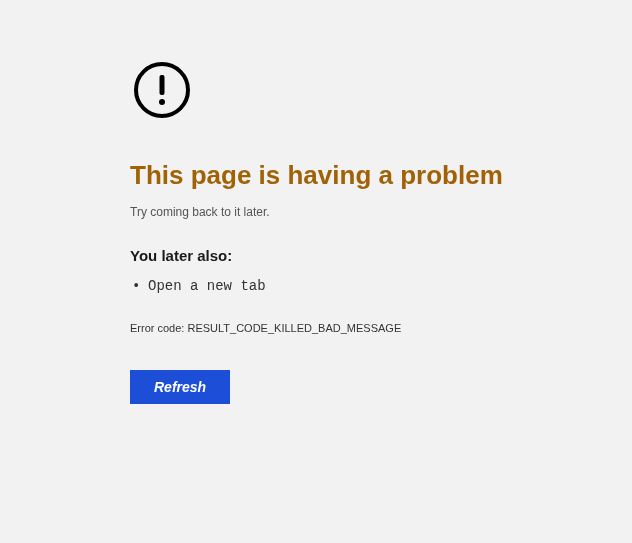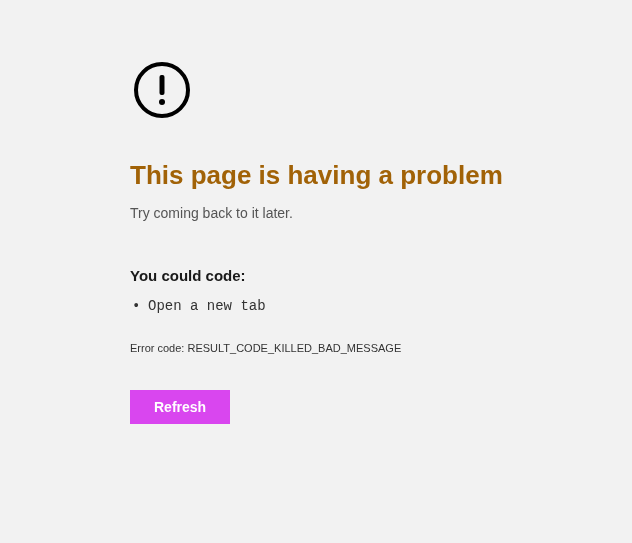--- a/index.html
+++ b/index.html
@@ -20,23 +20,23 @@
       margin-bottom: 40px;
       margin-left: 2px;
     }
     .heading {
       font-size: 26px;
       font-weight: 700;
       color: #a16207;
       margin-bottom: 14px;
     }
     .subtext {
-      font-size: 14px;
+      font-size: 12px;
       color: #555;
-      margin-bottom: 46px;
+      margin-bottom: 28px;
     }
     .subheading {
       font-size: 15px;
       font-weight: 700;
       color: #1a1a1a;
       margin-bottom: 10px;
     }
     .suggestion-list {
       list-style: none;
       margin-bottom: 24px;
@@ -55,48 +55,49 @@
       position: absolute;
       left: 0;
       color: #333;
     }
     .error-code {
       font-size: 11px;
       color: #333;
       margin-bottom: 36px;
     }
     .refresh-button {
-      background-color: #d946ef;
+      background-color: #1d4ed8;
       color: #ffffff;
       border: none;
       padding: 9px 24px;
       font-size: 14px;
       font-weight: 600;
       cursor: pointer;
       font-family: inherit;
+      font-style: italic;
     }
   </style>
 </head>
 <body>
 
 
 
 <div class="error-icon">
   <svg viewBox="0 0 60 60" xmlns="http://www.w3.org/2000/svg">
     <circle cx="30" cy="30" r="26" fill="none" stroke="#000" stroke-width="4"></circle>
     <rect x="27.5" y="15" width="5" height="20" rx="2" fill="#000"></rect>
     <circle cx="30" cy="42" r="3" fill="#000"></circle>
   </svg>
 </div>
 
 <h1 class="heading">This page is having a problem</h1>
 
 <p class="subtext">Try coming back to it later.</p>
 
-<p class="subheading">You could code:</p>
+<p class="subheading">You later also:</p>
 
 <ul class="suggestion-list">
   <li>Open a new tab</li>
 </ul>
 
 <p class="error-code">
   <span>Error code: </span><span>RESULT_CODE_KILLED_BAD_MESSAGE</span>
 </p>
 
 <button class="refresh-button">Refresh</button>

